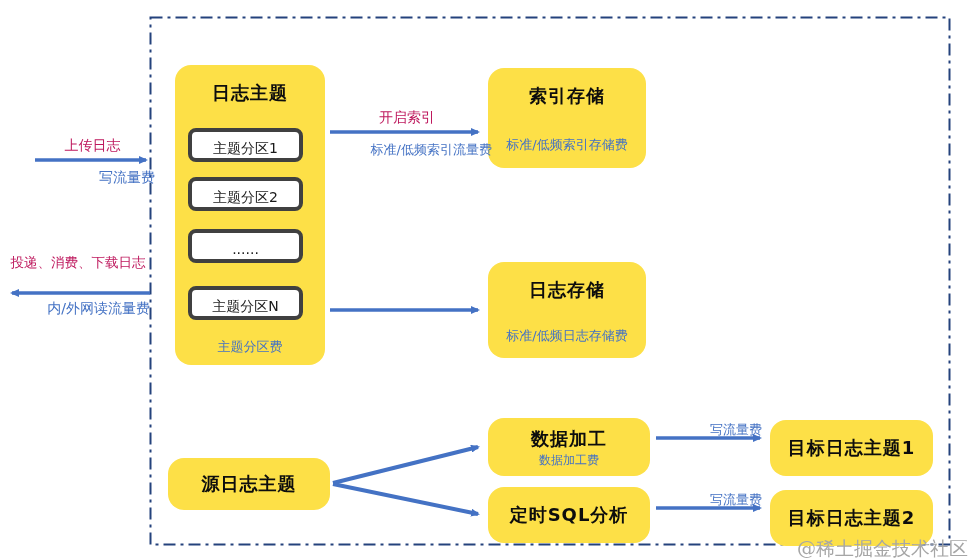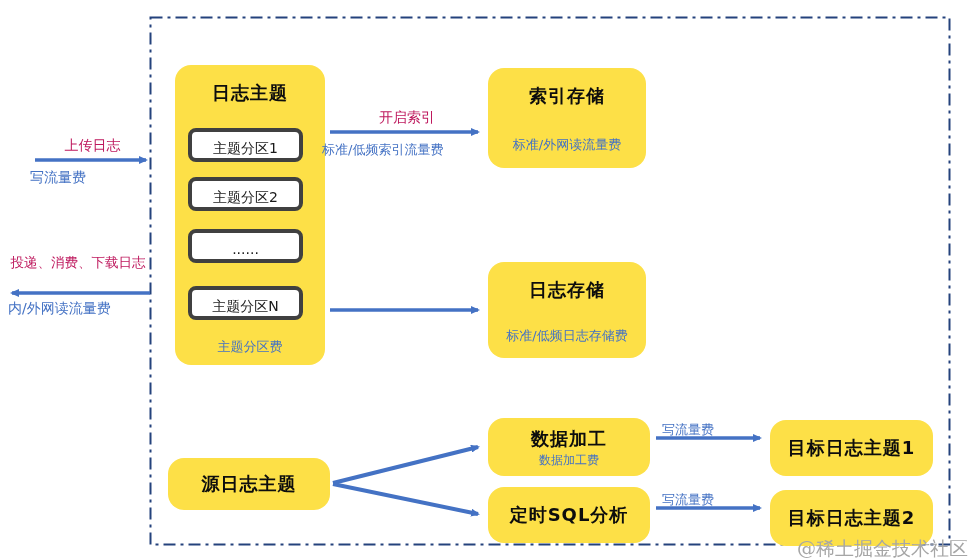--- a/index.html
+++ b/index.html
@@ -64,21 +64,21 @@
   #data-processing .fee-label { font-size: 12px; margin-top: 1px; }
   #scheduled-sql { left: 488px; top: 487px; width: 162px; height: 56px;
     display: flex; align-items: center; justify-content: center; }
   #target-topic-1 { left: 770px; top: 420px; width: 163px; height: 56px;
     display: flex; align-items: center; justify-content: center; }
   #target-topic-2 { left: 770px; top: 490px; width: 163px; height: 56px;
     display: flex; align-items: center; justify-content: center; }
 
   
   .arrow-label { position: absolute; z-index: 2; font-size: 14px; color: #be185d; text-align: center; }
-  .arrow-fee { position: absolute; z-index: 2; font-size: 14px; color: #4472C4; text-align: left; }
+  .arrow-fee { position: absolute; z-index: 2; font-size: 14px; color: #4472C4; text-align: right; }
 
   #upload-label { left: 30px; top: 137px; width: 125px; }
   #upload-fee   { left: 30px; top: 169px; width: 125px; }
   #consume-label { left: 3px; top: 254px; width: 150px; font-size: 13.5px; }
   #consume-fee   { left: 8px; top: 300px; width: 142px; }
   #index-arrow-label { left: 328px; top: 109px; width: 158px; }
   #index-arrow-fee   { left: 322px; top: 141px; width: 170px; font-size: 13px; }
   #target1-fee { left: 662px; top: 421px; width: 100px; font-size: 13px; }
   #target2-fee { left: 662px; top: 491px; width: 100px; font-size: 13px; }
 
@@ -121,21 +121,21 @@
   <div class="box-title">日志主题</div>
   <div class="partition" id="partition-0">主题分区1</div>
   <div class="partition" id="partition-1">主题分区2</div>
   <div class="partition" id="partition-2">......</div>
   <div class="partition" id="partition-3">主题分区N</div>
   <div class="fee-label" id="log-topic-fee">主题分区费</div>
 </div>
 
 <div class="panel" id="index-storage">
   <div class="box-title">索引存储</div>
-  <div class="fee-label">标准/外网读流量费</div>
+  <div class="fee-label">标准/低频索引存储费</div>
 </div>
 
 <div class="panel" id="log-storage">
   <div class="box-title">日志存储</div>
   <div class="fee-label">标准/低频日志存储费</div>
 </div>
 
 <div class="panel" id="source-log-topic">
   <div class="box-title">源日志主题</div>
 </div>

